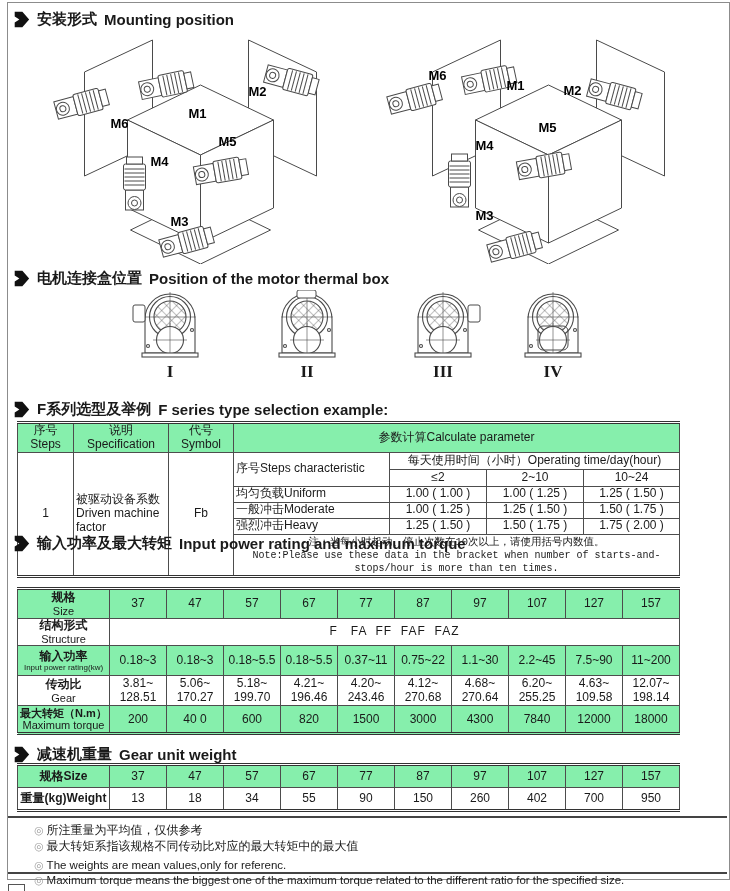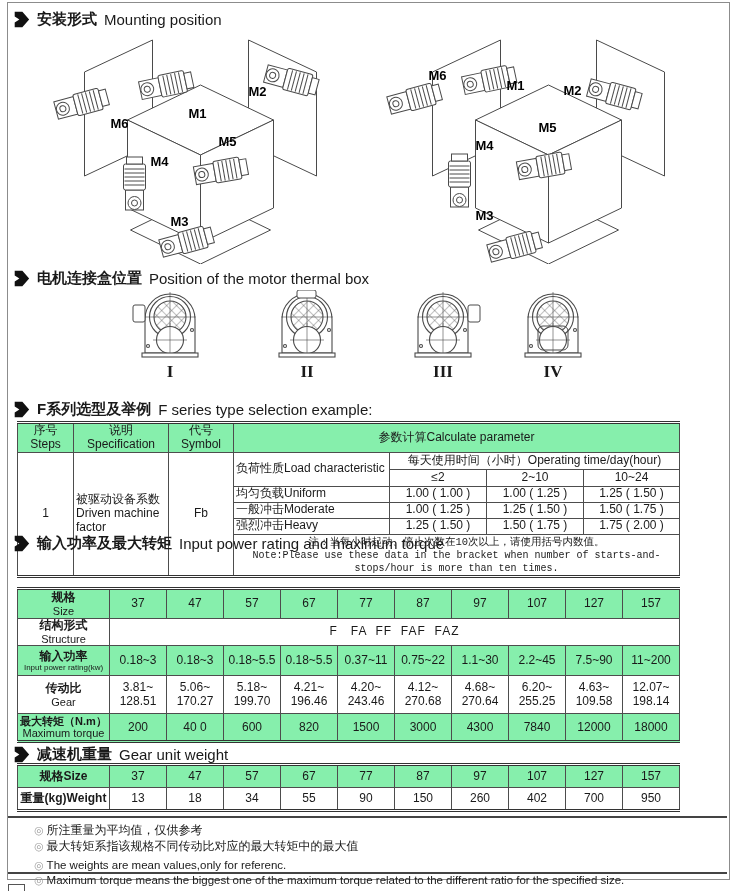--- a/index.html
+++ b/index.html
@@ -3,21 +3,21 @@
 <meta charset="utf-8">
 <style>
   html,body{margin:0;padding:0;}
   body{
     width:730px;height:891px;position:relative;background:#fff;
     font-family:"Liberation Sans",sans-serif;color:#1a1a1a;overflow:hidden;
   }
   .frame{position:absolute;left:7px;top:2px;width:721px;height:876px;border:1px solid #8c8c8c;}
   .sec-header{position:absolute;left:13px;display:flex;align-items:center;gap:7px;
     font-size:15px;font-weight:bold;white-space:nowrap;}
-  .sec-header .en{font-weight:normal;}
+  .sec-header .en{font-weight:bold;}
   .hicon{flex:0 0 auto;}
   svg text{font-family:"Liberation Sans",sans-serif;}
   .diag{position:absolute;}
   .tmotor{position:absolute;top:290px;}
   .tlabel{position:absolute;top:362px;width:76px;text-align:center;
     font-family:"Liberation Serif",serif;font-weight:bold;font-size:17px;}
   table.tbl{position:absolute;border-collapse:collapse;table-layout:fixed;
     font-size:12px;text-align:center;
     border-top:3px double #333;border-bottom:3px double #333;}
   table.tbl td{border:1px solid #4d4d4d;padding:0 2px;line-height:1.15;}
@@ -182,21 +182,21 @@
     <td>代号Symbol</td>
     <td colspan="4">参数计算Calculate parameter</td>
   </tr>
   <tr style="height:17px">
     <td rowspan="6">1</td>
     <td rowspan="6" class="left">
       <div>被驱动设备系数</div>
       <div>Driven machine factor</div>
     </td>
     <td rowspan="6">Fb</td>
-    <td rowspan="2" class="left">负荷性质Load characteristic</td>
+    <td rowspan="2" class="left">序号Steps characteristic</td>
     <td colspan="3">每天使用时间（小时）Operating time/day(hour)</td>
   </tr>
   <tr style="height:17px">
     <td>≤2</td>
     <td>2~10</td>
     <td>10~24</td>
   </tr>
   <tr style="height:16px">
     <td class="left">均匀负载Uniform</td>
     <td>1.00 ( 1.00 )</td>
@@ -279,21 +279,21 @@
     <td>0.18~3</td>
     <td>0.18~5.5</td>
     <td>0.18~5.5</td>
     <td>0.37~11</td>
     <td>0.75~22</td>
     <td>1.1~30</td>
     <td>2.2~45</td>
     <td>7.5~90</td>
     <td>11~200</td>
   </tr>
-  <tr style="height:38px">
+  <tr style="height:30px">
     <td>
       <div class="zh-b">传动比</div>
       <div class="sub-en">Gear</div>
     </td>
     <td>
           <div class="ratio2">3.81~</div>
           <div class="ratio2">128.51</div>
         </td>
     <td>
           <div class="ratio2">5.06~</div>

